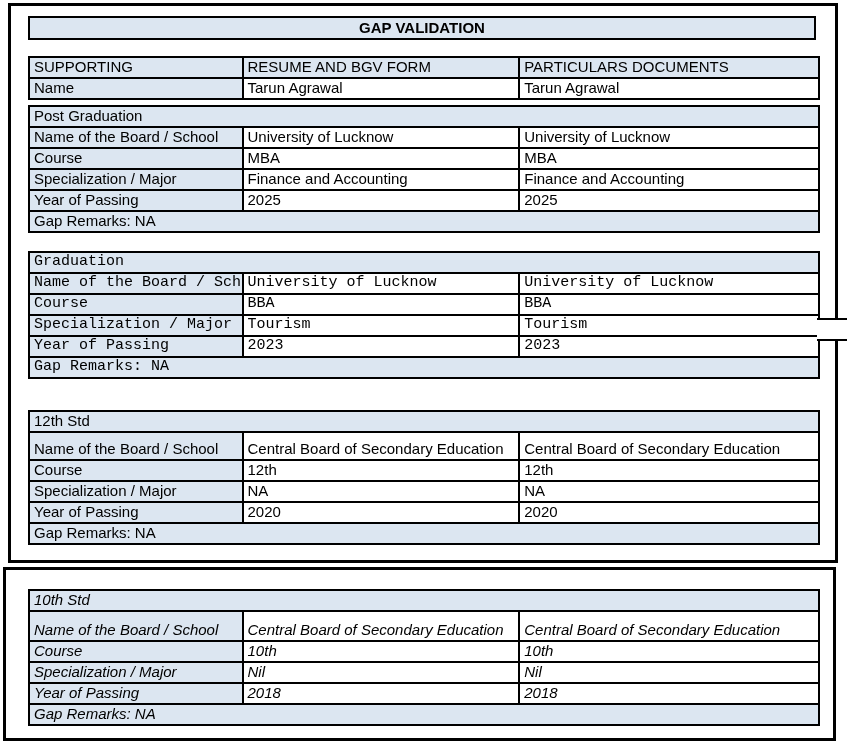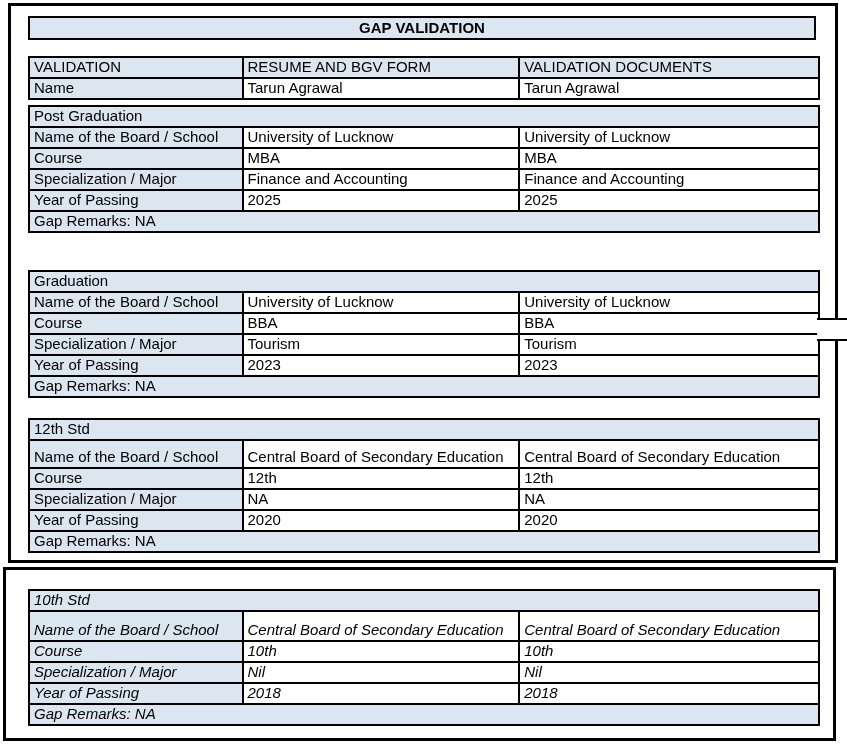--- a/index.html
+++ b/index.html
@@ -33,22 +33,22 @@
   }
   .fill { background:#dce6f1; }
   .b { font-weight:bold; }
   tr.h21 { height:21px; }
   tr.h20 { height:20px; }
   tr.h28 { height:28px; }
   tr.h30 { height:30px; }
 
   #tbl-particulars { margin-top:16px; }
   #tbl-postgrad    { margin-top:5px; }
-  #tbl-grad        { margin-top:37px; }
-  #tbl-12th        { margin-top:20px; }
+  #tbl-grad        { margin-top:18px;font-family:Liberation Mono, monospace; }
+  #tbl-12th        { margin-top:31px; }
 
   
   #overflow-artifact {
     position:absolute; left:817px; top:318px; width:30px; height:23px;
     box-sizing:border-box; background:#fff; z-index:5;
     border-top:2px solid #000; border-bottom:2px solid #000;
   }
 </style>
 </head>
 <body>
@@ -58,23 +58,23 @@
   <div class="titlebar">GAP VALIDATION</div>
 
   <table class="grid" id="tbl-particulars">
     <colgroup>
         <col style="width:213px">
         <col style="width:276px">
         <col style="width:299px">
       </colgroup>
     <tbody>
         <tr class="h21">
-      <th class="fill b">VALIDATION</th>
+      <th class="fill b">SUPPORTING</th>
       <th class="fill b">RESUME AND BGV FORM</th>
-      <th class="fill b">VALIDATION DOCUMENTS</th>
+      <th class="fill b">PARTICULARS DOCUMENTS</th>
     </tr>
     <tr class="h20">
       <td class="fill">Name</td>
       <td>Tarun Agrawal</td>
       <td>Tarun Agrawal</td>
     </tr>
   </tbody>
     </table>
 
   <table class="grid" id="tbl-postgrad">

